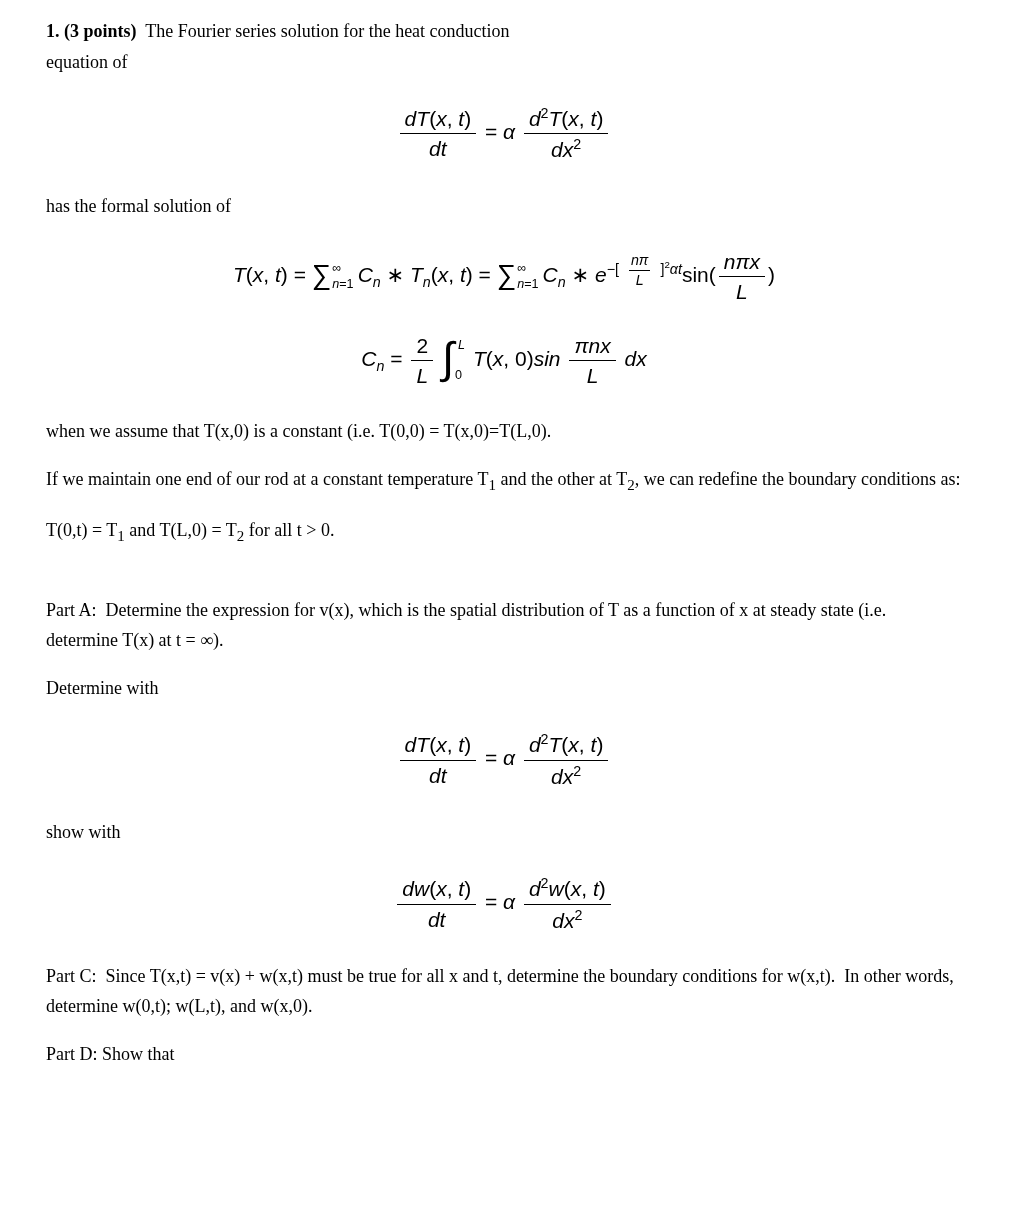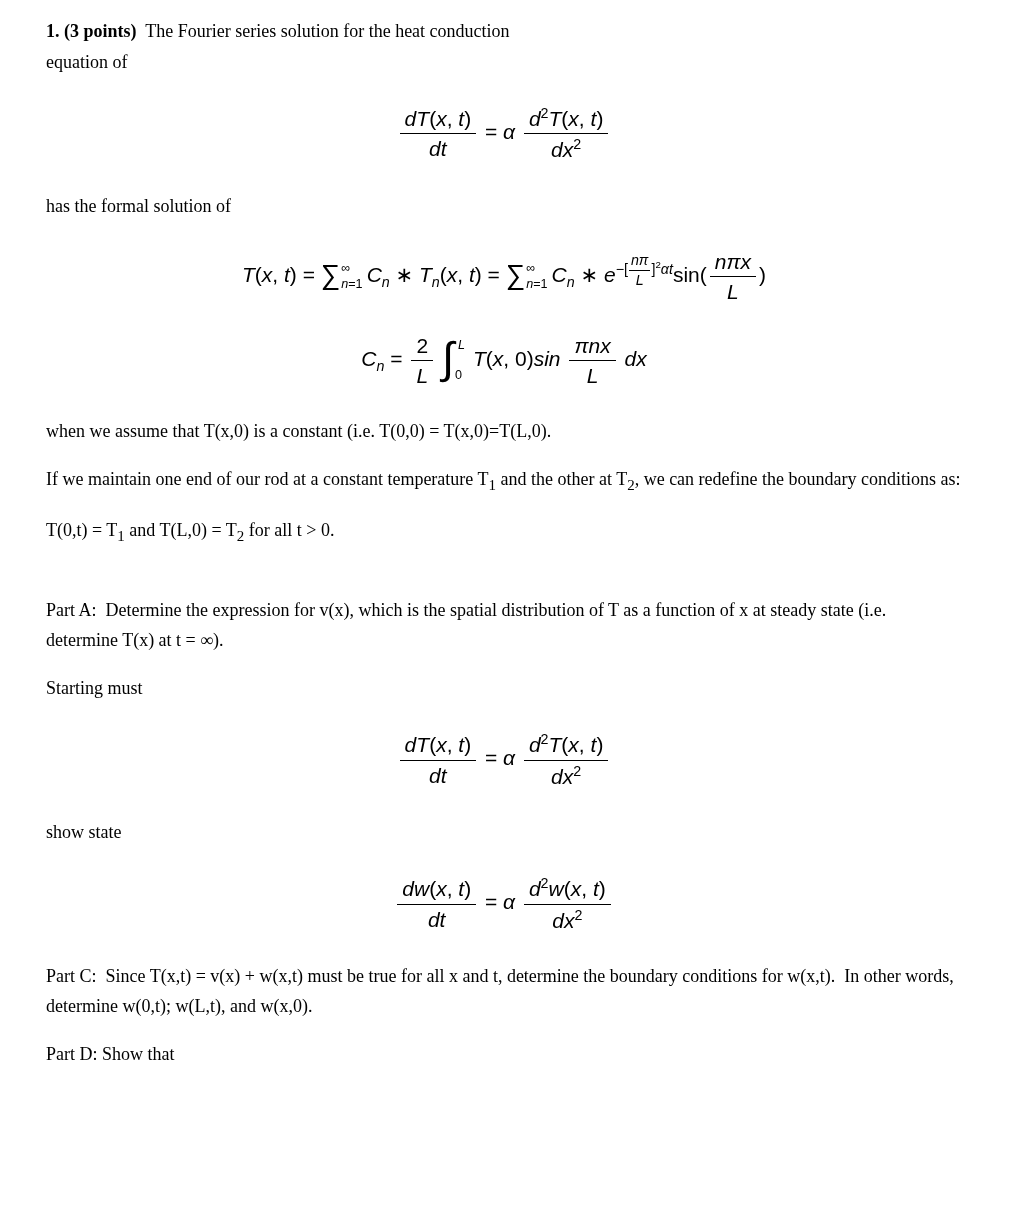--- a/index.html
+++ b/index.html
@@ -32,21 +32,21 @@
   .eq sub { font-size: 68%; }
   .frac {
     display: inline-block;
     vertical-align: middle;
     text-align: center;
     line-height: 1.2;
     margin: 0 3px;
   }
   .frac .num { display: block; padding: 0 5px 2px 5px; border-bottom: 1px solid #000; }
   .frac .den { display: block; padding: 2px 5px 0 5px; }
-  sup .frac { margin: 0 1px; }
+  sup .frac { margin: 0 10px; }
   sup .frac .num { padding: 0 2px 1px 2px; }
   sup .frac .den { padding: 1px 2px 0 2px; }
   .sigma { font-size: 1.3em; font-style: normal; vertical-align: -0.08em; }
   .lims {
     display: inline-flex;
     flex-direction: column;
     align-items: flex-start;
     font-size: 0.6em;
     line-height: 1.25;
     vertical-align: middle;
@@ -99,25 +99,25 @@
 
   <p class="body-text sp-before-sm">when we assume that T(x,0) is a constant (i.e. T(0,0) = T(x,0)=T(L,0).</p>
 
   <p class="body-text">If we maintain one end of our rod at a constant temperature T<sub>1</sub> and the other at T<sub>2</sub>, we can redefine the boundary conditions as:</p>
 
   <p class="body-text">T(0,t) = T<sub>1</sub> and T(L,0) = T<sub>2</sub> for all t &gt; 0.</p>
 
   <p class="body-text sp-before">Part A:&nbsp; Determine the expression for v(x), which is the spatial distribution of T as a function of x at steady state (i.e. determine T(x) at t = ∞).</p>
 
 
-  <p class="body-text">Starting must</p>
+  <p class="body-text">Determine with</p>
 
   <div class="eq"><span class="frac"><span class="num"><i>dT</i>(<i>x</i>, <i>t</i>)</span><span class="den"><i>dt</i></span></span> = <i>α</i> <span class="frac"><span class="num"><i>d</i><sup>2</sup><i>T</i>(<i>x</i>, <i>t</i>)</span><span class="den"><i>dx</i><sup>2</sup></span></span></div>
 
-  <p class="body-text">show state</p>
+  <p class="body-text">show with</p>
 
   <div class="eq"><span class="frac"><span class="num"><i>dw</i>(<i>x</i>, <i>t</i>)</span><span class="den"><i>dt</i></span></span> = <i>α</i> <span class="frac"><span class="num"><i>d</i><sup>2</sup><i>w</i>(<i>x</i>, <i>t</i>)</span><span class="den"><i>dx</i><sup>2</sup></span></span></div>
 
   <p class="body-text">Part C:&nbsp; Since T(x,t) = v(x) + w(x,t) must be true for all x and t, determine the boundary conditions for w(x,t).&nbsp; In other words, determine w(0,t); w(L,t), and w(x,0).</p>
 
   <p class="body-text">Part D: Show that</p>
 
 </div>
 
 </body></html>

